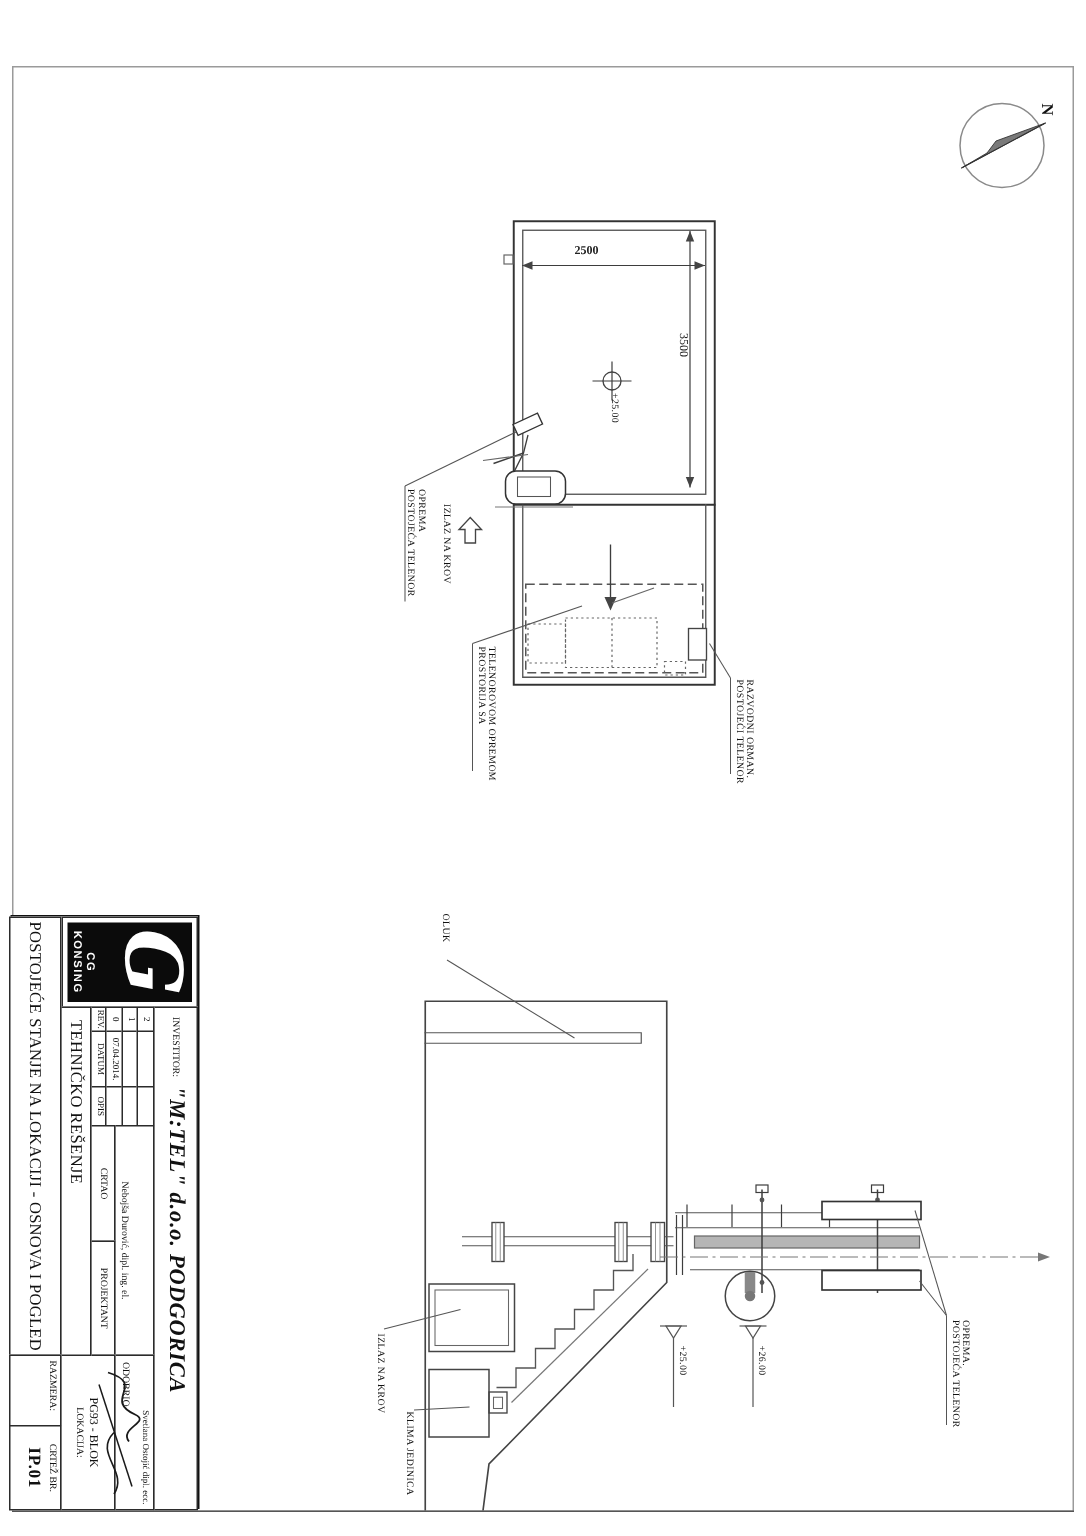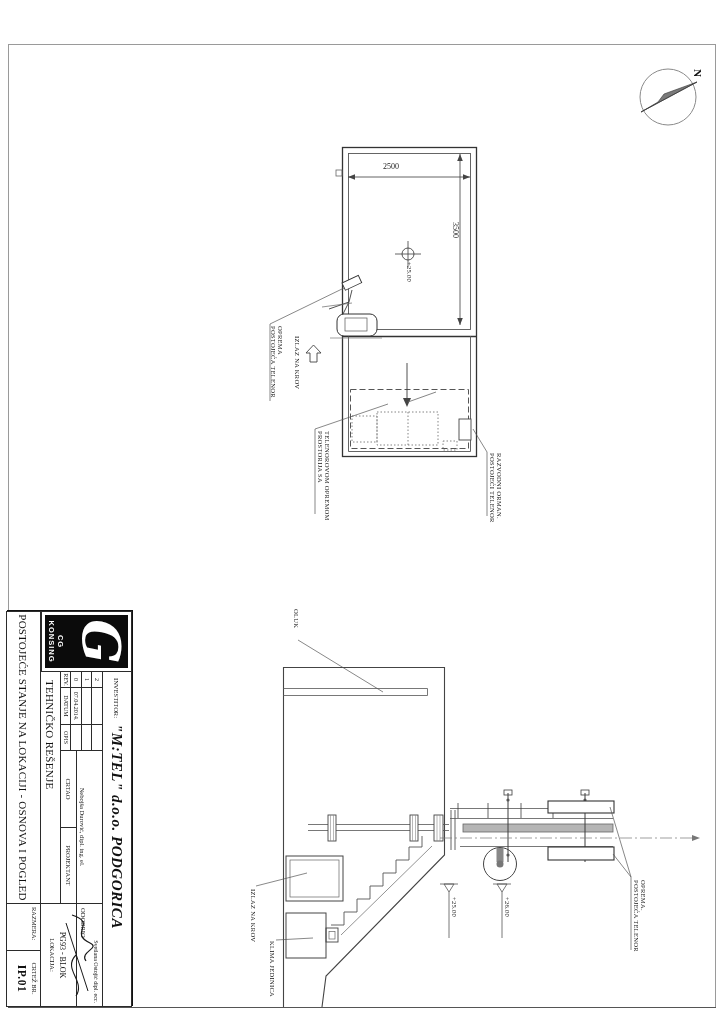--- a/index.html
+++ b/index.html
@@ -2,21 +2,21 @@
 <html><head>
 <meta charset="utf-8">
 <style>
   html,body{margin:0;padding:0;background:#fff;}
   #sheet{position:relative;width:724px;height:1024px;background:#fff;overflow:hidden;
          font-family:"Liberation Serif", serif;color:#111;}
   svg{position:absolute;left:0;top:0;}
   .vlab{position:absolute;writing-mode:vertical-lr;text-orientation:mixed;
         font-size:6.5px;line-height:7px;letter-spacing:.3px;color:#111;white-space:nowrap;}
   .vlab div{white-space:nowrap;}
-  .dimtxt{position:absolute;font-size:8px;color:#222;}
+  .dimtxt{position:absolute;font-size:8px;color:#222;font-weight:bold;}
   .vdim{position:absolute;writing-mode:vertical-lr;font-size:8px;color:#222;}
   .north-n{position:absolute;left:694px;top:67px;font-weight:bold;font-size:11px;
            transform:rotate(90deg);}
   
   #tb{position:absolute;left:133px;top:610px;width:396px;height:126px;
       transform:rotate(90deg);transform-origin:0 0;border:1.5px solid #111;
       box-sizing:border-box;background:#fff;font-family:"Liberation Serif",serif;}
   .cell{position:absolute;box-sizing:border-box;border:1px solid #2b2b2b;background:#fff;}
   .logo-cell{left:0;top:0;width:61px;height:91px;padding:3px;}
   .logo-box{position:relative;width:100%;height:100%;background:#0b0b0b;}

